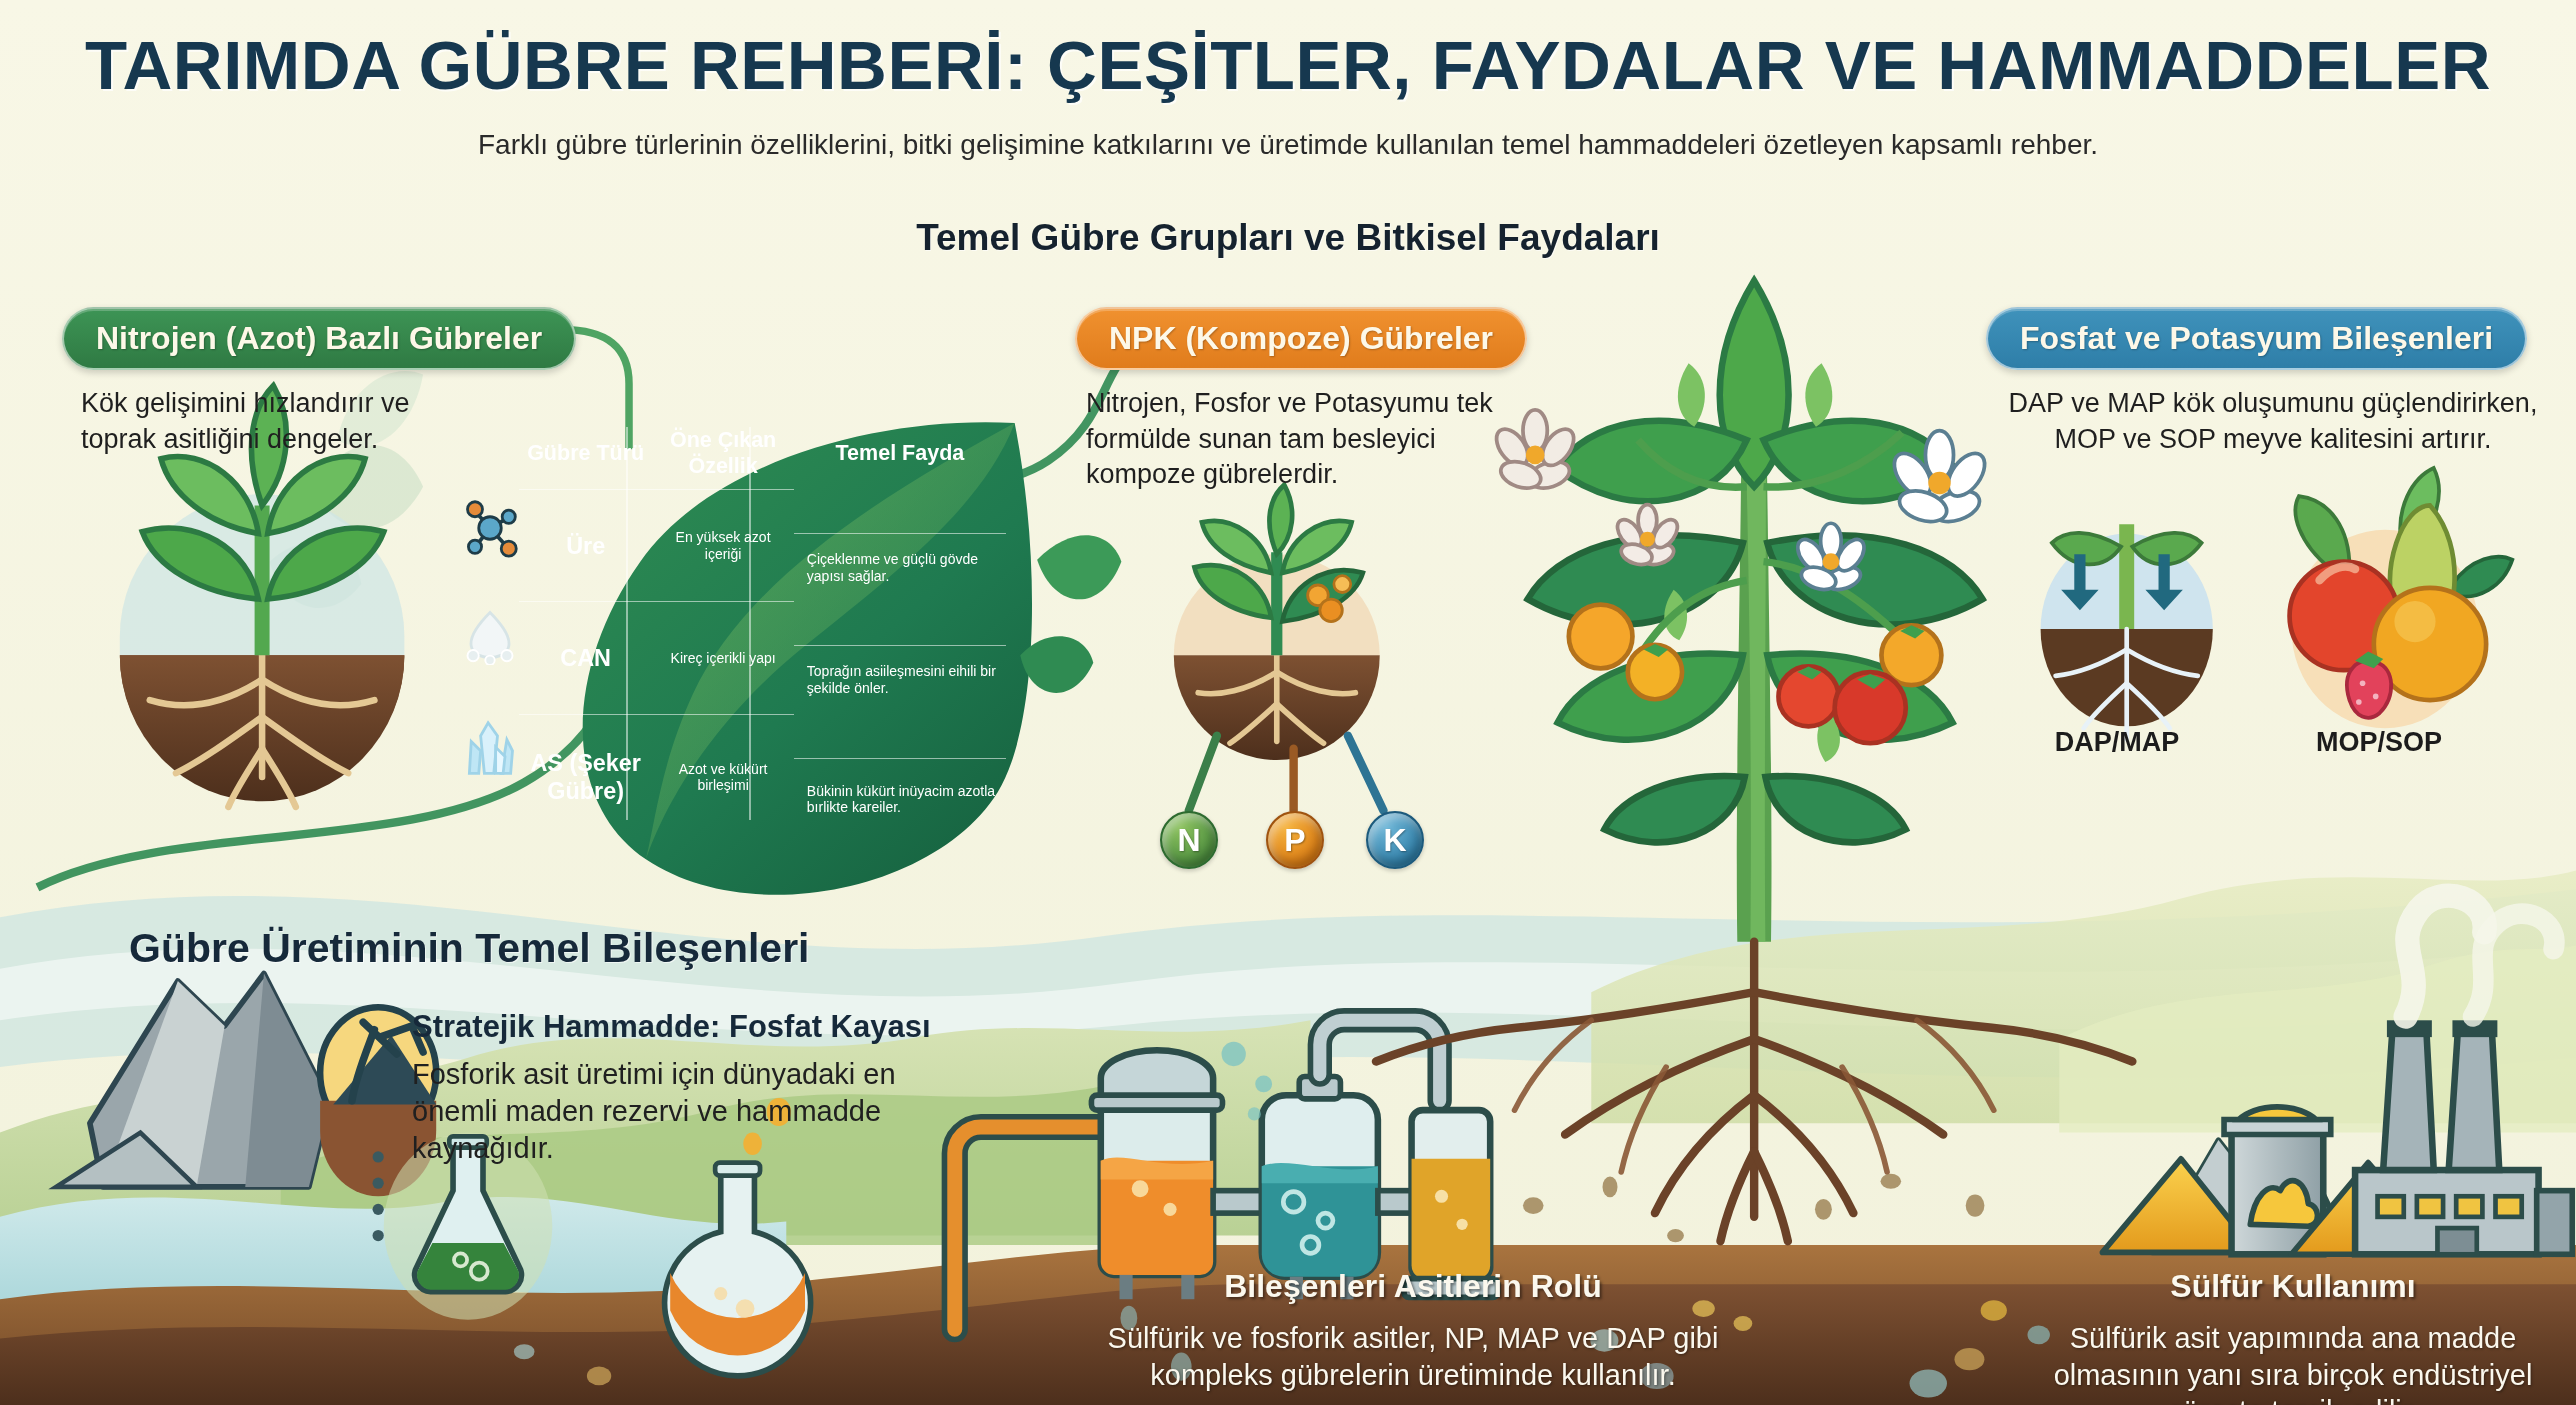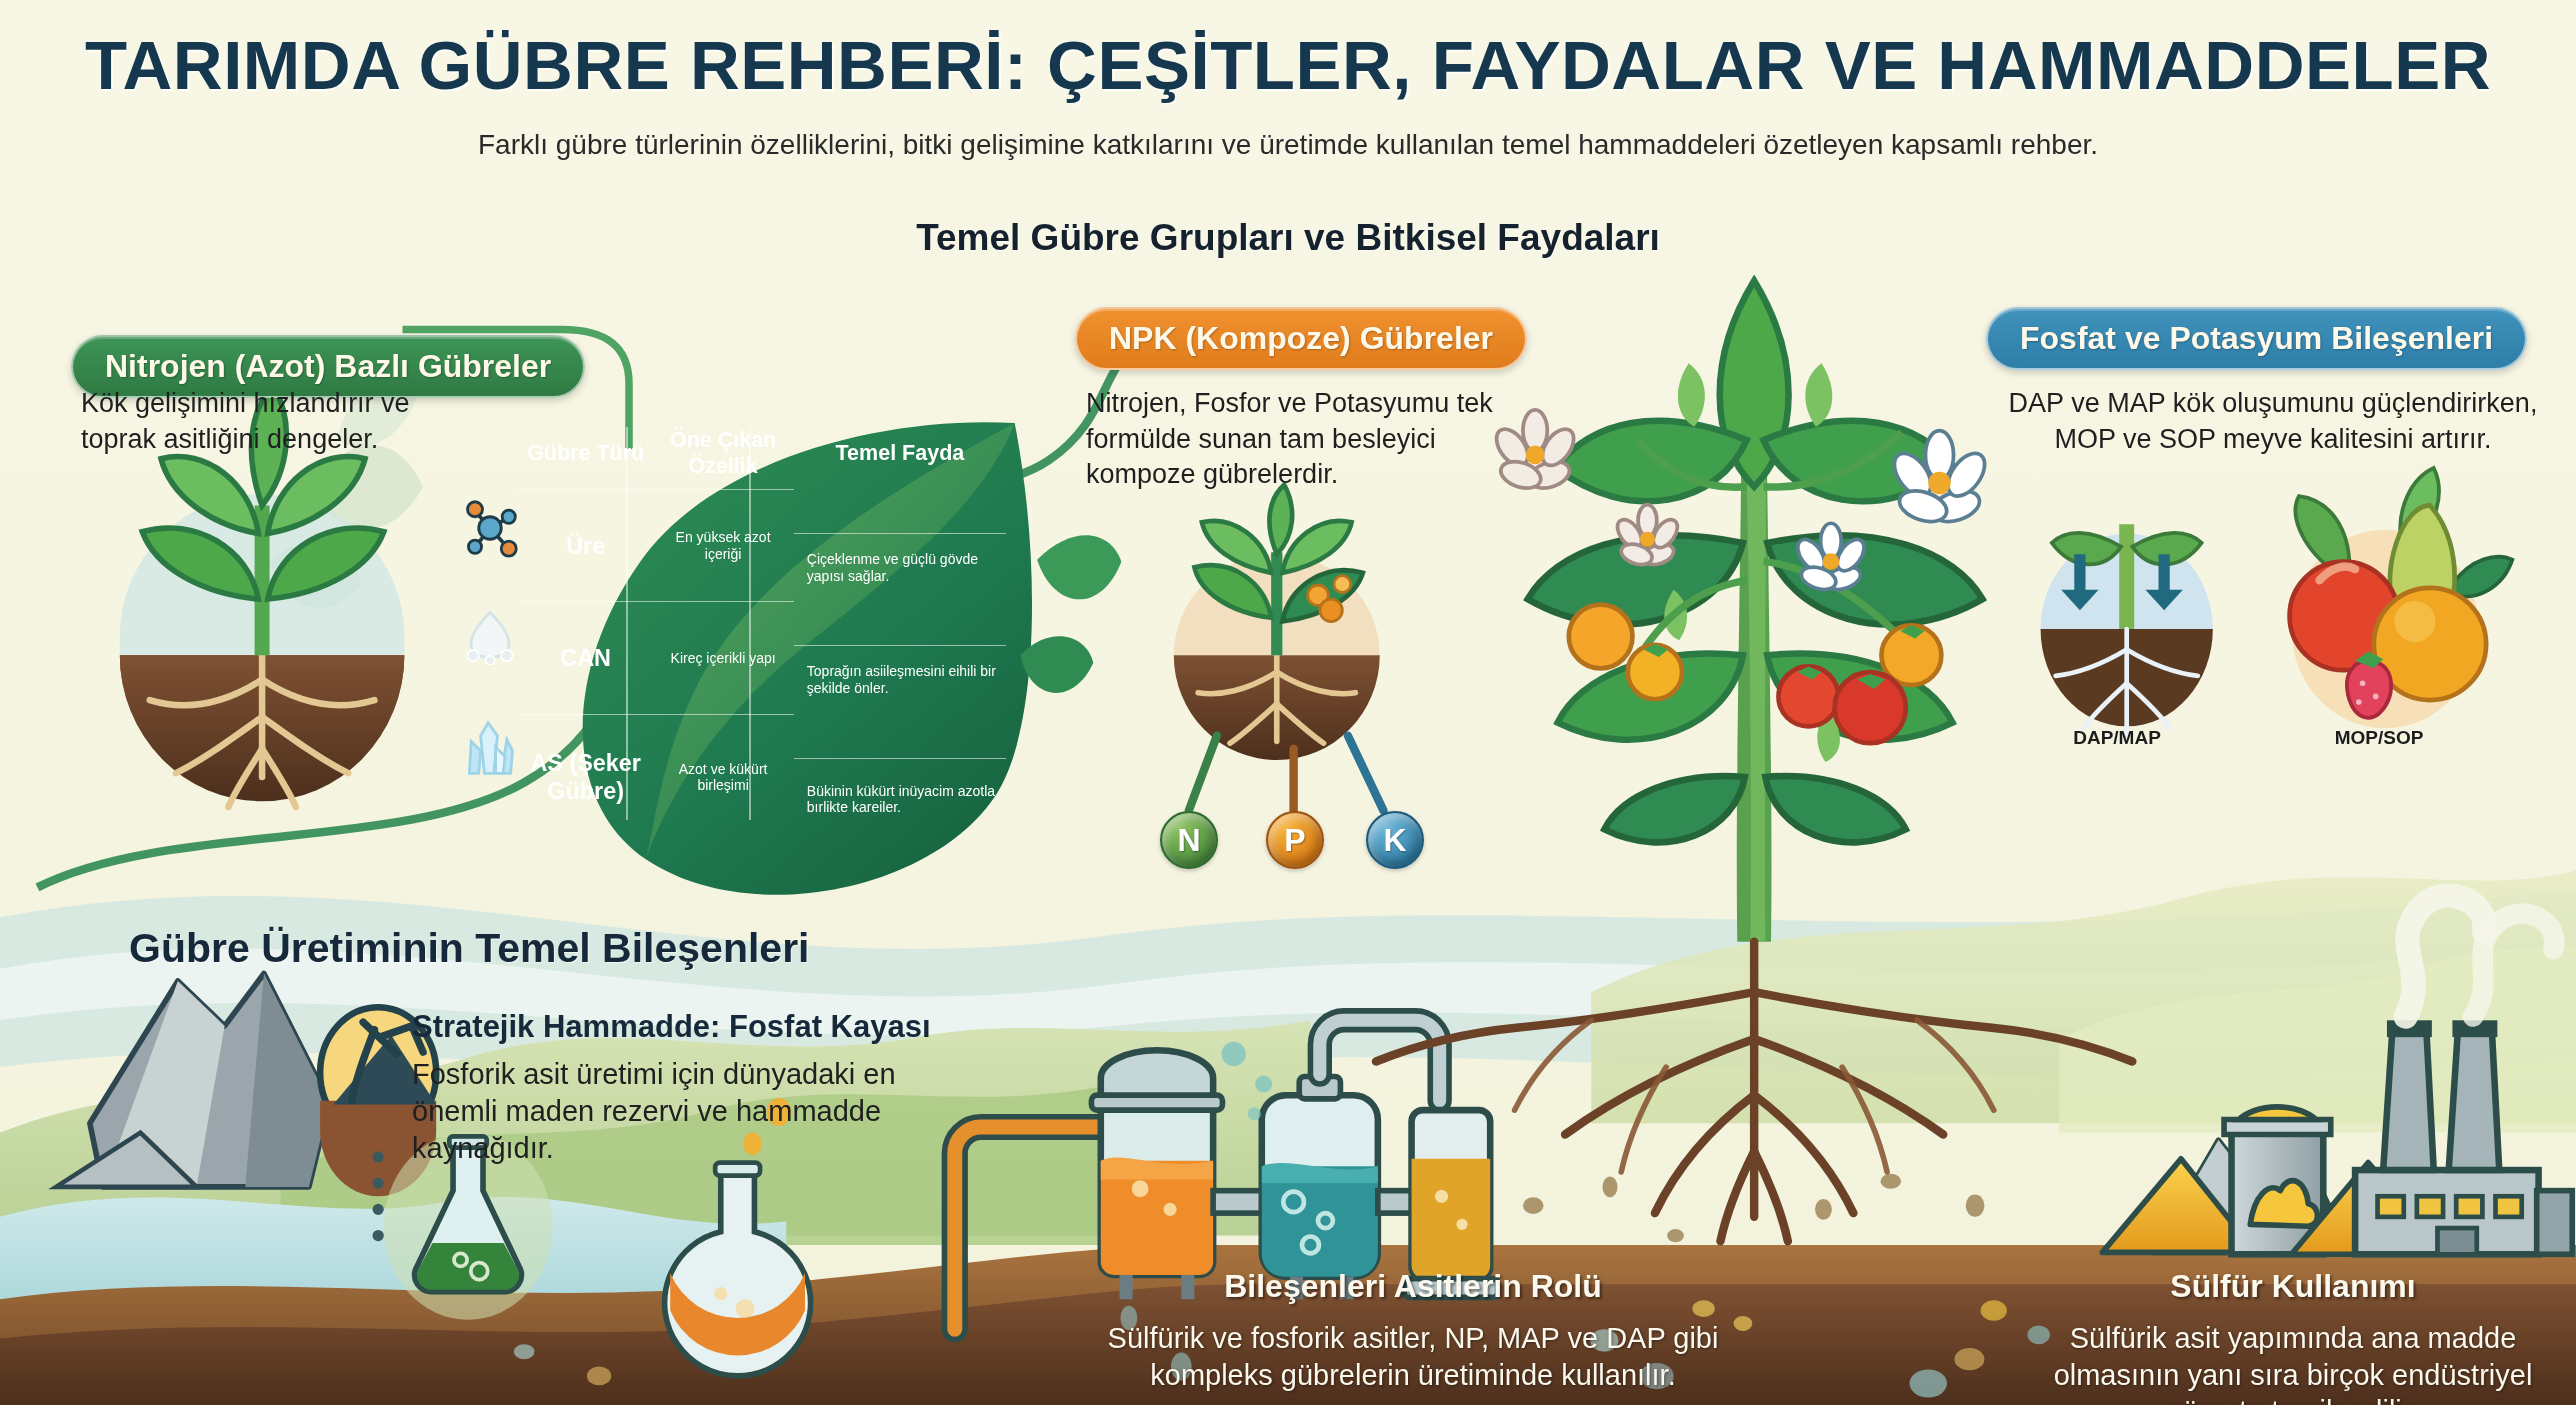--- a/index.html
+++ b/index.html
@@ -31,21 +31,21 @@
   }
 
   
   .pill {
     position:absolute; border-radius:37px; padding:11.2px 32px;
     font-size:32px; font-weight:bold; color:#fdf8e8; white-space:nowrap;
     box-shadow:0 2.8px 7.5px rgba(0,0,0,.18), inset 0 1.9px 0 rgba(255,255,255,.22);
     text-shadow:0.9px 0.9px 1.9px rgba(0,0,0,.25);
     border:2.8px solid rgba(255,255,255,.55);
   }
-  .pill-n { left:71px;  top:307px; background:linear-gradient(180deg,#3d9455,#2f7a43);margin-top:28px; }
+  .pill-n { left:62px;  top:307px; background:linear-gradient(180deg,#3d9455,#2f7a43); }
   .pill-k { left:1075px;top:307px; background:linear-gradient(180deg,#f0912f,#e07c1c); }
   .pill-p { left:1986px;top:307px; background:linear-gradient(180deg,#3f92bb,#2e7ea8); }
 
   .blurb { position:absolute; font-size:27px; line-height:1.32; color:#1f1f1f; }
   .blurb-n { left:81px;  top:386px; width:403px; }
   .blurb-k { left:1086px;top:386px; width:449px; }
   .blurb-p { left:1992px;top:386px; width:562px; text-align:center; }
 
   
   .leaf-wrap { position:absolute; left:449px; top:393px; width:599px; height:468px; }
@@ -67,21 +67,21 @@
     display:flex; align-items:center; justify-content:center;
     color:#fff; font-size:32px; font-weight:bold;
     text-shadow:0.9px 0.9px 1.9px rgba(0,0,0,.35);
     box-shadow:inset -3.7px -5.6px 9.4px rgba(0,0,0,.25), inset 3.7px 5.6px 8.4px rgba(255,255,255,.45), 0 1.9px 4.7px rgba(0,0,0,.2);
   }
   .b-n { left:1160px; top:811px; background:radial-gradient(circle at 35% 28%, #8dc25f, #4a8c3d 75%); border:2.8px solid #2e6b31; }
   .b-p { left:1266px; top:811px; background:radial-gradient(circle at 35% 28%, #f6b33d, #d97a13 75%); border:2.8px solid #9e5311; }
   .b-k { left:1366px; top:811px; background:radial-gradient(circle at 35% 28%, #6fb7d8, #2d7ca5 75%); border:2.8px solid #1d5a7c; }
 
   
-  .circ-label { position:absolute; font-size:19px; font-weight:bold; color:#1c1c1c; text-align:center; width:206px; }
+  .circ-label { position:absolute; font-size:27px; font-weight:bold; color:#1c1c1c; text-align:center; width:206px; }
   .lbl-dap { left:2014px; top:727px; }
   .lbl-mop { left:2276px; top:727px; }
 
   
   .prod-heading {
     position:absolute; left:129px; top:925px; font-size:41px; font-weight:bold;
     color:#16293a; text-shadow:0.9px 0.9px 0 rgba(255,255,255,.6);
   }
   .raw-title { position:absolute; left:412px; top:1009px; font-size:31px; font-weight:bold; color:#16293a; }
   .raw-body  { position:absolute; left:412px; top:1056px; width:487px; font-size:29px; line-height:1.28; color:#202020; }

